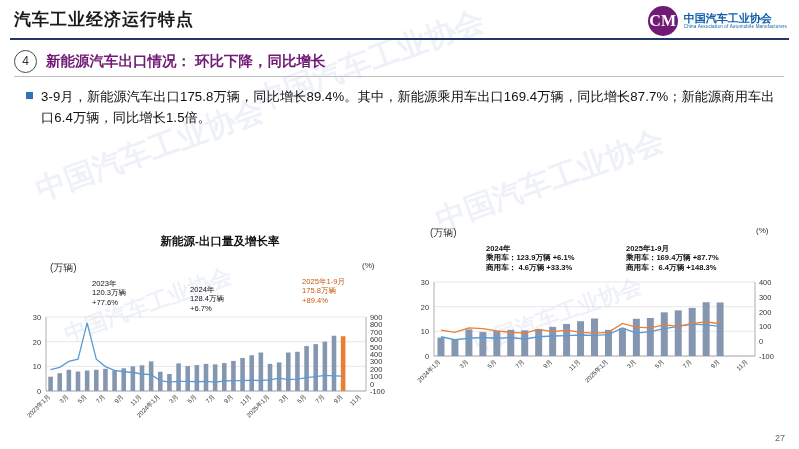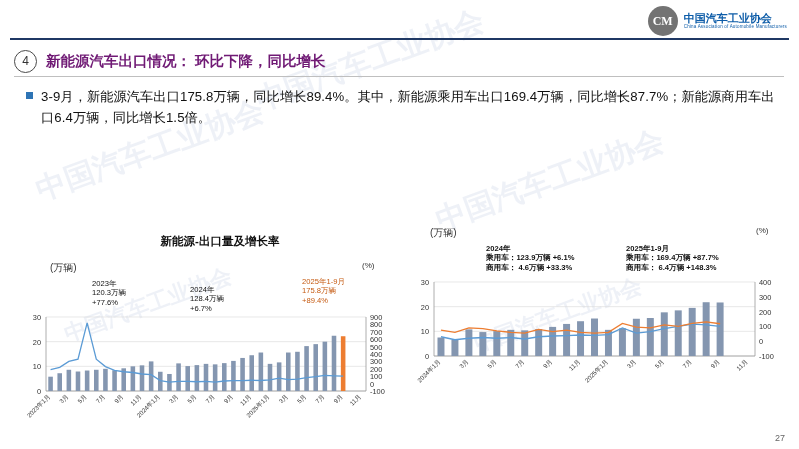--- a/index.html
+++ b/index.html
@@ -4,21 +4,21 @@
 <style>
   html,body{margin:0;padding:0;}
   body{width:799px;height:449px;background:#ffffff;font-family:"Liberation Sans",sans-serif;overflow:hidden;position:relative;}
   .page{position:absolute;inset:0;}
 
   
   .hdr{position:absolute;left:0;top:0;width:799px;height:42px;}
   .hdr-title{position:absolute;left:14px;top:8px;font-size:17px;font-weight:bold;color:#1a1a1a;letter-spacing:1px;}
   .hdr-rule{position:absolute;left:10px;top:38px;width:779px;height:2px;background:#1f3864;}
   .logo{position:absolute;right:12px;top:6px;display:flex;align-items:center;gap:6px;}
-  .logo-mark{width:30px;height:30px;border-radius:50%;background:#737373;color:#fff;display:flex;align-items:center;justify-content:center;font-size:12px;font-weight:bold;font-family:"Liberation Serif",serif;margin-left:25px;}
+  .logo-mark{width:30px;height:30px;border-radius:50%;background:#701a75;color:#fff;display:flex;align-items:center;justify-content:center;font-size:16px;font-weight:bold;font-family:"Liberation Serif",serif;margin-left:25px;}
   .logo-txt{line-height:1.1;}
   .logo-cn{font-size:11px;color:#0d5ca8;font-weight:bold;}
   .logo-en{font-size:4.5px;color:#0d5ca8;letter-spacing:.2px;}
 
   
   .sec{position:absolute;left:14px;top:48px;width:560px;height:26px;display:flex;align-items:center;gap:9px;}
   .sec-num{width:21px;height:21px;border-radius:50%;border:1.4px solid #4a4a4a;color:#333;font-size:12px;display:flex;align-items:center;justify-content:center;}
   .sec-title{font-size:14.5px;font-weight:bold;color:#701a75;}
 
   .sec-rule{position:absolute;left:14px;top:76px;width:770px;height:1px;background:#bfbfbf;}
@@ -53,20 +53,21 @@
 
 <div class="page">
 
   <div class="wm" style="left:250px;top:40px;">中国汽车工业协会</div>
   <div class="wm" style="left:30px;top:130px;">中国汽车工业协会</div>
   <div class="wm" style="left:430px;top:160px;">中国汽车工业协会</div>
   <div class="wm" style="left:60px;top:290px;font-size:22px;">中国汽车工业协会</div>
   <div class="wm" style="left:470px;top:300px;font-size:22px;">中国汽车工业协会</div>
 
   <div class="hdr">
+    <div class="hdr-title">汽车工业经济运行特点</div>
     <div class="logo">
       <div class="logo-mark">CM</div>
       <div class="logo-txt">
         <div class="logo-cn">中国汽车工业协会</div>
         <div class="logo-en">China Association of Automobile Manufacturers</div>
       </div>
     </div>
     <div class="hdr-rule"></div>
   </div>
 

